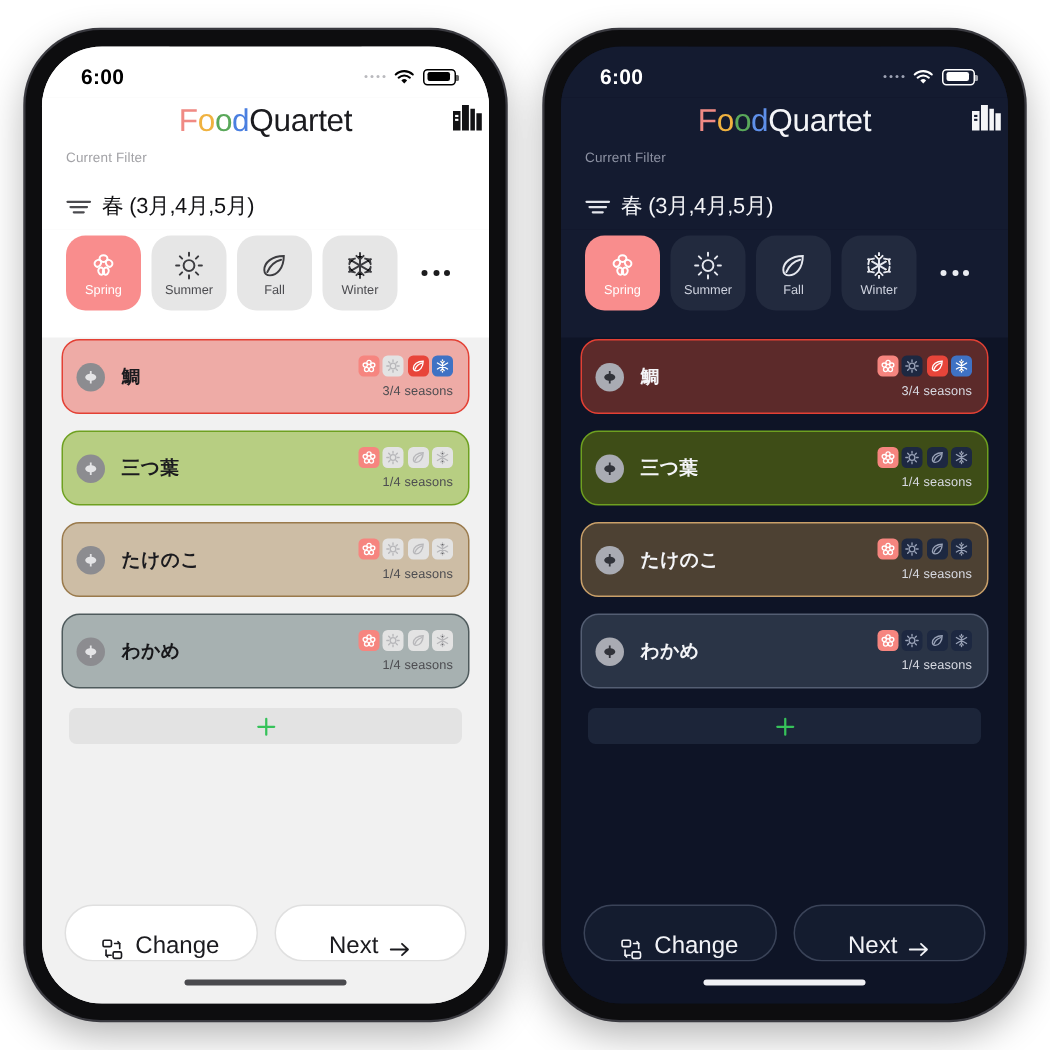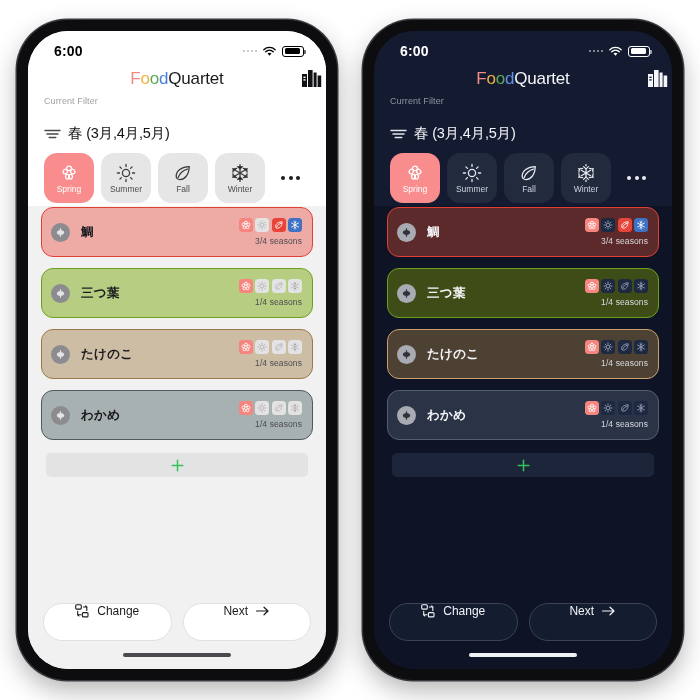--- a/index.html
+++ b/index.html
@@ -97,37 +97,37 @@
 
   
   .app-header {
     display: flex;
     align-items: center;
     justify-content: center;
     position: relative;
     padding: 4px 0 7px;
     flex: 0 0 auto;
   }
-  .logo { font-size: 17px; font-weight: 500; letter-spacing: -0.2px; white-space: nowrap; }
+  .logo { font-size: 21px; font-weight: 500; letter-spacing: -0.2px; white-space: nowrap; }
   .logo span { display: inline; }
   .books-icon { position: absolute; right: 4px; top: 3px; width: 21px; height: 20px; }
 
   
   .filter-block { padding: 0 2px 6px 3px; flex: 0 0 auto; }
   .filter-label { font-size: 9px; letter-spacing: .1px; margin-bottom: 18px; }
   .filter-value-row { display: flex; align-items: center; gap: 7px; }
   .filter-lines { width: 17px; height: 12px; flex: 0 0 auto; }
   .filter-value { font-size: 14.5px; letter-spacing: -0.2px; white-space: nowrap; }
 
   
   .chips {
     display: flex;
     align-items: center;
     gap: 7px;
-    padding: 4px 2px 3px 3px;
+    padding: 4px 2px 18px 3px;
     flex: 0 0 auto;
   }
   .chip {
     width: 50px; height: 50px;
     border-radius: 13px;
     display: flex;
     flex-direction: column;
     align-items: center;
     justify-content: center;
     gap: 1px;
@@ -201,23 +201,23 @@
     display: flex;
     gap: 11px;
     padding: 0 2px 0 2px;
     flex: 0 0 auto;
   }
   .pill {
     flex: 1 1 0;
     height: 38px;
     border-radius: 19px;
     border: 1px solid transparent;
-    display: flex; align-items: flex-start; justify-content: center;
+    display: flex; align-items: flex-end; justify-content: center;
     gap: 7px;
-    font-size: 12px;
+    font-size: 16px;
   }
   .pill svg { width: 15px; height: 14px; display: block; flex: 0 0 auto; }
 
   
   .home-ind-wrap { height: 28px; display: flex; align-items: center; justify-content: center; flex: 0 0 auto; }
   .home-ind { width: 108px; height: 4px; border-radius: 2px; }
 
   
   .light .screen { background: #f1f1f1; color: #1c1c1e; }
   .light .app { background: #f1f1f1; }

